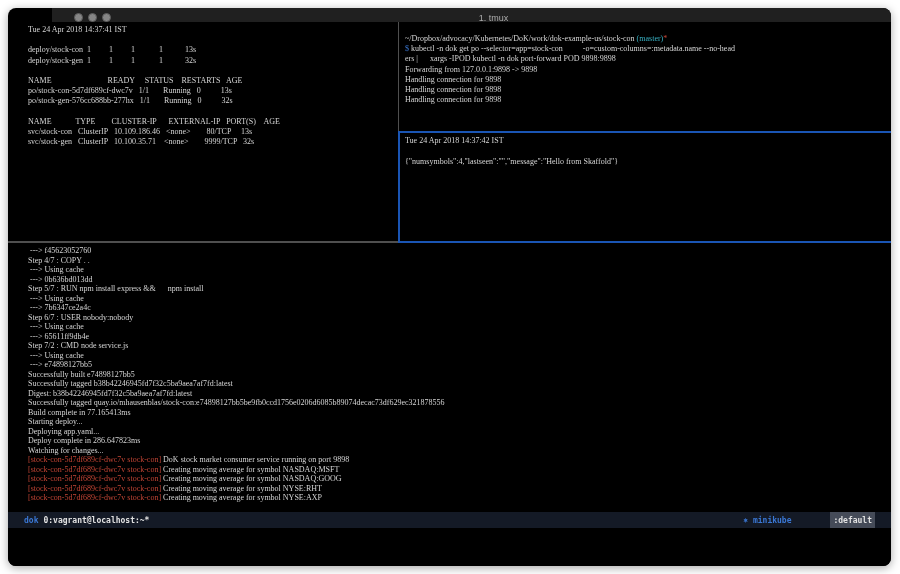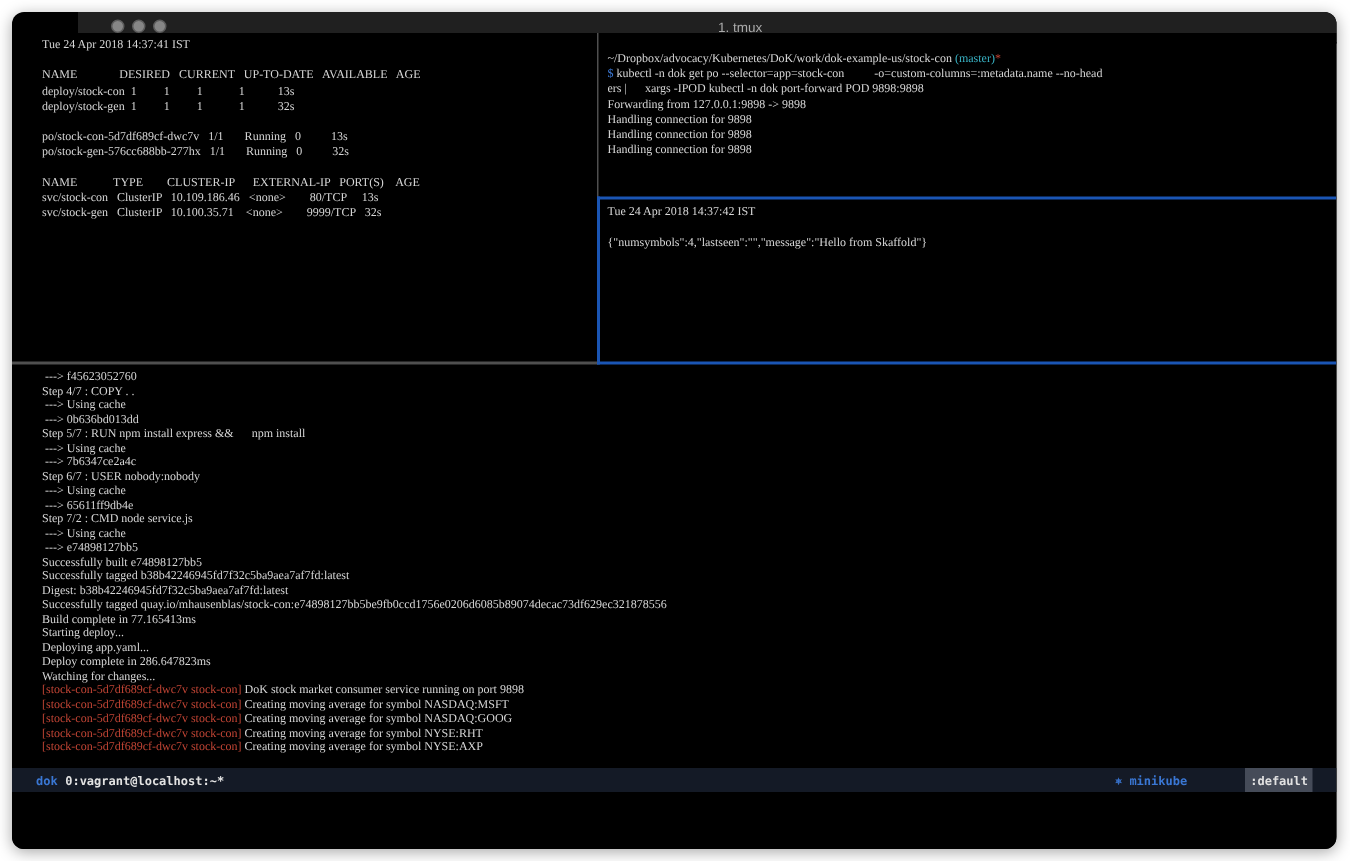--- a/index.html
+++ b/index.html
@@ -69,24 +69,24 @@
       <div class="light"></div>
       <div class="light"></div>
     </div>
     <div class="wtitle">1. tmux</div>
   </div>
 
   <div class="terminal">
     <div class="pane" id="pane-top-left">
         <div class="tline">Tue 24 Apr 2018 14:37:41 IST</div>
         <div class="tline">&nbsp;</div>
-        <div class="tline">NAME              DESIRED   CURRENT   UP-TO-DATE   AVAILABLE   AGE</div>
         <div class="tline">deploy/stock-con  1         1         1            1           13s</div>
         <div class="tline">deploy/stock-gen  1         1         1            1           32s</div>
         <div class="tline">&nbsp;</div>
+        <div class="tline">NAME                            READY     STATUS    RESTARTS   AGE</div>
         <div class="tline">po/stock-con-5d7df689cf-dwc7v   1/1       Running   0          13s</div>
         <div class="tline">po/stock-gen-576cc688bb-277hx   1/1       Running   0          32s</div>
         <div class="tline">&nbsp;</div>
         <div class="tline">NAME            TYPE        CLUSTER-IP      EXTERNAL-IP   PORT(S)    AGE</div>
         <div class="tline">svc/stock-con   ClusterIP   10.109.186.46   &lt;none&gt;        80/TCP     13s</div>
         <div class="tline">svc/stock-gen   ClusterIP   10.100.35.71    &lt;none&gt;        9999/TCP   32s</div>
       </div>
     <div class="pane" id="pane-top-right">
         <div class="tline"><span class="c-fg">~/Dropbox/advocacy/Kubernetes/DoK/work/dok-example-us/stock-con </span><span class="c-cyan">(master)</span><span class="c-red">*</span></div>
         <div class="tline"><span class="c-blue">$</span><span class="c-fg"> kubectl -n dok get po --selector=app=stock-con          -o=custom-columns=:metadata.name --no-head</span></div>

